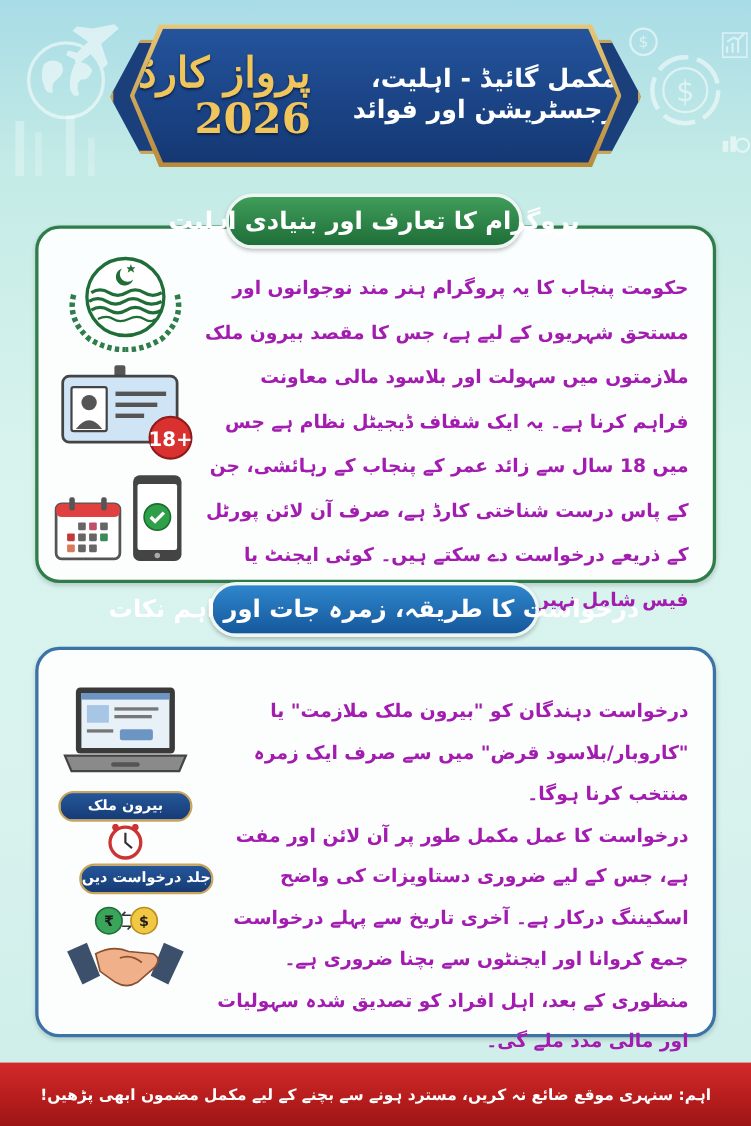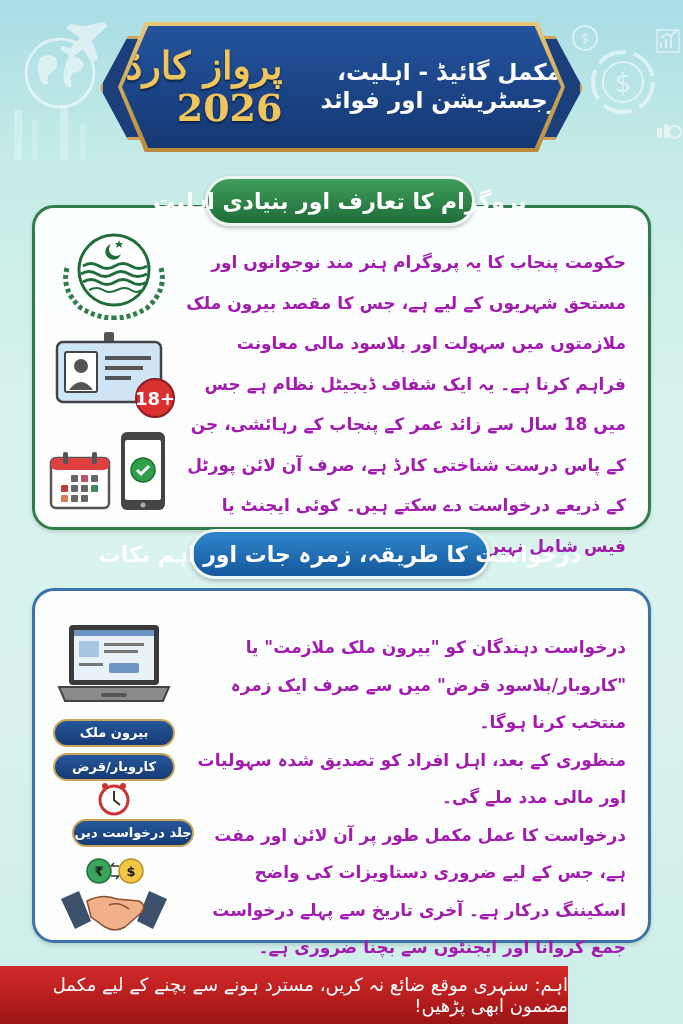--- a/index.html
+++ b/index.html
@@ -66,24 +66,24 @@
     .icon-col { position: absolute; left: 14px; width: 130px; }
     .card.green .icon-col { top: 20px; }
     .card.blue .icon-col { top: 30px; }
     .mini-btn {
       display: block; margin: 0 auto; width: 122px; height: 28px; border-radius: 14px;
       background: linear-gradient(180deg, #25579a, #163b75); border: 2px solid #c9a45a;
       color: #fff; font-size: 13px; font-weight: bold; direction: rtl; text-align: center; line-height: 24px;
     }
     
     .footer {
-      position: absolute; left: 0; top: 966px; width: 568px; height: 58px;
+      position: absolute; left: 0; top: 966px; width: 683px; height: 58px;
       background: linear-gradient(180deg, #d22a2a 0%, #b51c1c 60%, #9b1515 100%);
       display: flex; align-items: center; justify-content: center;
-      color: #fff; font-weight: normal; font-size: 18px; direction: rtl;
+      color: #fff; font-weight: bold; font-size: 14px; direction: rtl;
     }
   </style>
 </head>
 <body>
 
 <svg class="bg-deco" style="left:12px;top:18px;" width="110" height="100" viewBox="0 0 110 100">
   <circle cx="48" cy="55" r="34" fill="none" stroke="#ffffff" stroke-width="3"></circle>
   <path d="M28 40 q8 -6 16 0 q4 8 -4 14 q-6 4 -4 12 q-6 2 -8 -6 q-4 -10 0 -20z" fill="#ffffff"></path>
   <path d="M56 40 q10 -4 16 6 q-4 10 -10 8 q-6 4 -2 14 q-4 4 -8 -4 q-2 -12 4 -24z" fill="#ffffff"></path>
   <path d="M72 8 l20 -4 l4 4 l-16 14 l6 18 l-4 4 l-10 -14 l-10 8 l0 6 l-4 2 l-2 -10 l-8 -4 l2 -4 l8 2 l10 -10 l-14 -10 l4 -4z" fill="#ffffff"></path>
@@ -183,21 +183,20 @@
       <rect x="30" y="20" width="20" height="16" fill="#a7c6e6"></rect>
       <rect x="55" y="22" width="40" height="3" fill="#777"></rect>
       <rect x="55" y="29" width="34" height="3" fill="#777"></rect>
       <rect x="30" y="42" width="24" height="3" fill="#777"></rect>
       <rect x="60" y="42" width="30" height="10" rx="2" fill="#6c95c4"></rect>
       <path d="M10 66 h110 l-6 14 h-98z" fill="#8a8a8a" stroke="#444" stroke-width="2"></path>
       <rect x="52" y="72" width="26" height="4" rx="2" fill="#555"></rect>
     </svg>
     <div style="margin-top:14px;display:flex;flex-direction:column;gap:6px;">
       <span class="mini-btn">بیرون ملک ملازمت</span>
-      <span class="mini-btn">کاروبار/قرض</span>
     </div>
     <svg width="130" height="34" viewBox="0 0 130 34" style="display:block;margin-top:2px;">
       <circle cx="65" cy="17" r="14" fill="#ffffff" stroke="#c33" stroke-width="3"></circle>
       <path d="M65 8 v9 l6 5" stroke="#333" stroke-width="2" fill="none"></path>
       <circle cx="56" cy="3" r="3" fill="#c33"></circle>
       <circle cx="74" cy="3" r="3" fill="#c33"></circle>
     </svg>
     <span class="mini-btn" style="margin-top:2px;margin-left:23px;">جلد درخواست دیں</span>
     <svg width="130" height="80" viewBox="0 0 130 80" style="display:block;margin-top:8px;">
       <circle cx="50" cy="16" r="12" fill="#3aa55a" stroke="#1f6e38" stroke-width="1.5"></circle>
@@ -206,21 +205,21 @@
       <text x="82" y="21" font-size="13" font-weight="bold" fill="#1a1a1a" text-anchor="middle" font-family="DejaVu Sans, sans-serif">$</text>
       <path d="M62 11 h8 M62 11 l3 -3 M70 21 h-8 M70 21 l-3 3" stroke="#333" stroke-width="1.5" fill="none"></path>
       <path d="M12 44 l18 -8 l12 30 l-16 8z" fill="#3c4f6b"></path>
       <path d="M118 44 l-18 -8 l-12 30 l16 8z" fill="#3c4f6b"></path>
       <path d="M38 46 q16 -8 30 -2 l22 2 q8 4 2 12 l-16 14 q-10 6 -20 0 l-14 -10z" fill="#f0b08a" stroke="#8a4f30" stroke-width="1.5"></path>
       <path d="M60 50 q10 -4 20 4" stroke="#8a4f30" stroke-width="1.5" fill="none"></path>
     </svg>
   </div>
   <div class="body-text">
     <p>درخواست دہندگان کو "بیرون ملک ملازمت" یا "کاروبار/بلاسود قرض" میں سے صرف ایک زمرہ منتخب کرنا ہوگا۔</p>
+    <p>درخواست کا عمل مکمل طور پر آن لائن اور مفت ہے، جس کے لیے ضروری دستاویزات کی واضح اسکیننگ درکار ہے۔ آخری تاریخ سے پہلے درخواست جمع کروانا اور ایجنٹوں سے بچنا ضروری ہے۔</p>
     <p>منظوری کے بعد، اہل افراد کو تصدیق شدہ سہولیات اور مالی مدد ملے گی۔</p>
-    <p>درخواست کا عمل مکمل طور پر آن لائن اور مفت ہے، جس کے لیے ضروری دستاویزات کی واضح اسکیننگ درکار ہے۔ آخری تاریخ سے پہلے درخواست جمع کروانا اور ایجنٹوں سے بچنا ضروری ہے۔</p>
   </div>
 </section>
 <div class="pill blue">درخواست کا طریقہ، زمرہ جات اور اہم نکات</div>
 
 <footer class="footer">
   <span>اہم: سنہری موقع ضائع نہ کریں، مسترد ہونے سے بچنے کے لیے مکمل مضمون ابھی پڑھیں!</span>
 </footer>
 
 </body></html>

